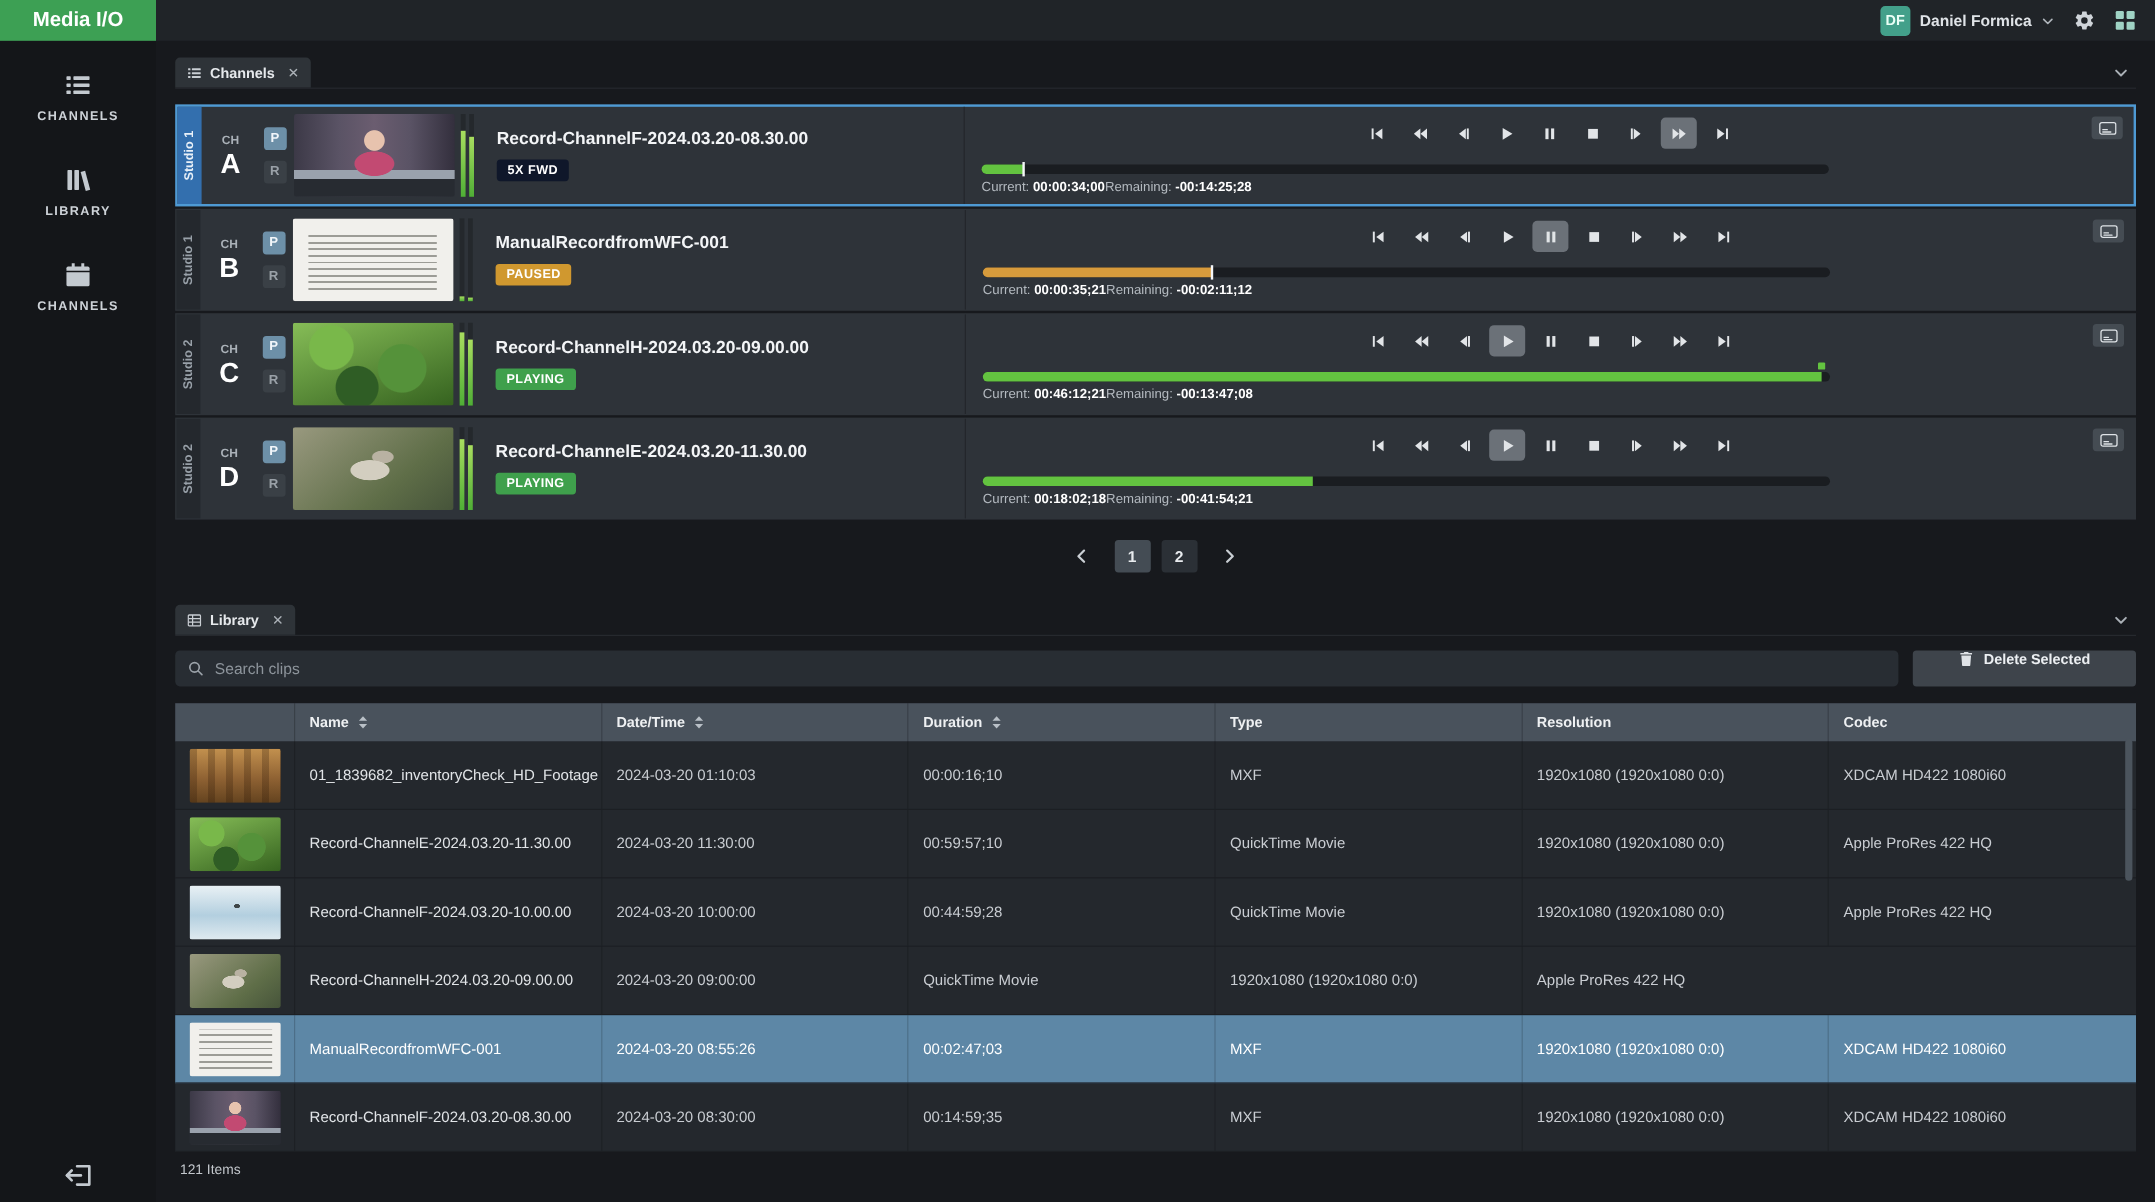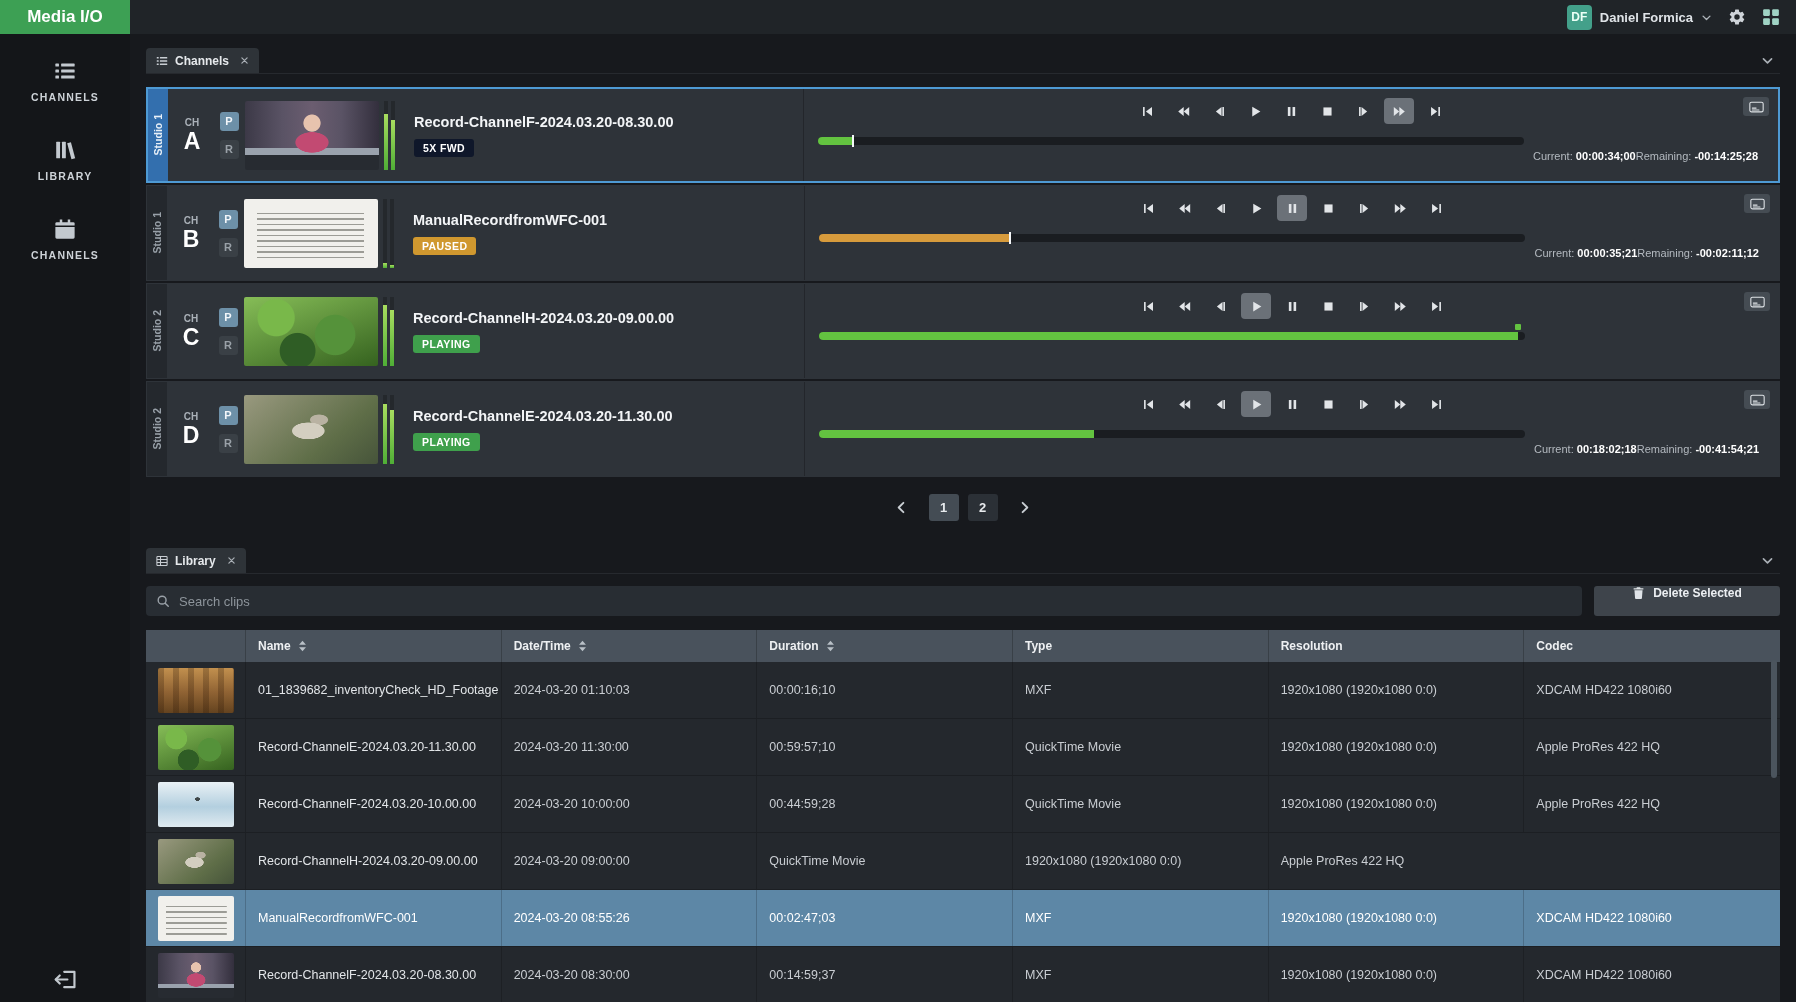--- a/index.html
+++ b/index.html
@@ -32,21 +32,21 @@
   
   .main{position:absolute;left:130px;top:34px;right:0;bottom:0;padding:13px 16px 0;overflow:hidden}
   .tabbar{position:relative;height:27px;border-bottom:1px solid #26292e;display:flex;align-items:flex-end}
   .tab{display:inline-flex;align-items:center;gap:7px;background:#2e3338;border-radius:4px 4px 0 0;padding:0 10px;height:25px;font-size:12px;font-weight:bold;color:#e6e9ec;cursor:pointer}
   .tab .ti{width:12px;height:12px;color:#c9ced3}
   .tab .tx{width:9px;height:9px;color:#aab0b6;margin-left:4px}
   .collapse{position:absolute;right:6px;bottom:6px;width:13px;height:13px;color:#aab0b6;cursor:pointer}
 
   
   .channel-list{margin-top:13px;display:flex;flex-direction:column;gap:2px}
-  .ch-row{height:96px;background:#2e3339;display:flex;align-items:stretch;position:relative;border:1px solid transparent}
+  .ch-row{height:85px;background:#2e3339;display:flex;align-items:stretch;position:relative;border:1px solid transparent}
   .ch-row.selected{border:2px solid #4e9ad4}
   .studio{width:20px;background:#24282d;display:flex;align-items:center;justify-content:center;flex:none}
   .ch-row.selected .studio{background:#336fae}
   .studio span{writing-mode:vertical-rl;transform:rotate(180deg);font-size:10.5px;color:#98a0a8;font-weight:bold}
   .ch-row.selected .studio span{color:#e8f0f8}
   .chbox{width:48px;display:flex;flex-direction:column;align-items:center;justify-content:center;gap:2px;flex:none}
   .chp{font-size:10px;color:#aab1b8;font-weight:bold}
   .chl{font-size:23px;color:#fff;font-weight:bold;line-height:1}
   .prcol{width:26px;display:flex;flex-direction:column;align-items:center;justify-content:center;gap:9px;flex:none}
   .pbtn,.rbtn{width:19px;height:19px;border:none;border-radius:3px;font-size:11px;font-weight:bold;cursor:pointer;line-height:1}
@@ -68,21 +68,21 @@
   .tbtn svg{width:13px;height:13px}
   .tbtn.active{background:#6b7178}
   .ccbtn{position:absolute;top:8px;right:9px;width:26px;height:19px;border:none;border-radius:3px;background:#454c53;color:#dfe3e7;cursor:pointer;display:flex;align-items:center;justify-content:center;padding:0}
   .ccbtn .icon{width:15px;height:12px}
   .track{margin-top:13px;height:8px;background:#1a1d21;border-radius:4px;width:calc(100% - 240px);position:relative;cursor:pointer}
   .fill{height:100%;border-radius:4px 0 0 4px;position:absolute;left:0;top:0}
   .fill.green{background:#63c340}
   .fill.orange{background:#d79b3c}
   .playhead{position:absolute;top:-2px;bottom:-2px;width:2px;background:#f4f6f8}
   .marker{position:absolute;top:-8px;width:6px;height:6px;background:#63c340;border-radius:1px}
-  .times{display:flex;justify-content:flex-end;margin-top:5px;padding-right:6px;font-size:11px}
+  .times{display:flex;justify-content:flex-start;margin-top:5px;padding-right:6px;font-size:11px}
   .times b{color:#fff}
   .times .tl{color:#b4bac0}
 
   
   .pagination{margin-top:17px;display:flex;align-items:center;justify-content:center;gap:16px}
   .pgnav{width:22px;height:22px;background:transparent;border:none;color:#c9ced3;cursor:pointer;padding:0;display:flex;align-items:center;justify-content:center}
   .pgnav svg{width:15px;height:15px}
   .pages{display:flex;gap:9px}
   .pgbtn{width:30px;height:27px;border:none;border-radius:3px;background:#2b3036;color:#e8ebee;font-weight:bold;font-size:13px;cursor:pointer}
   .pgbtn.active{background:#444c54}
@@ -529,20 +529,24 @@
                   <rect x="1" y="1.2" width="16" height="11.6" rx="2"></rect>
                   <path d="M4 8.3h4.5M4 10.6h8" stroke-linecap="round"></path>
                 </svg>
               </span>
       </button>
       <div class="track">
         <div class="fill green" style="width: 99%;"></div>
 
         <div class="marker" style="left: calc(99% - 3px);"></div>
       </div>
+      <div class="times">
+        <span class="cur"><span class="tl">Current:</span> <b>00:46:12;21</b></span>
+        <span class="rem"><span class="tl">Remaining:</span> <b>-00:13:47;08</b></span>
+      </div>
     </div>
   </div>
         <div class="ch-row">
     <div class="studio">
             <span>Studio 2</span>
           </div>
     <div class="chbox">
       <span class="chp">CH</span>
       <span class="chl">D</span>
     </div>
@@ -793,21 +797,21 @@
     <div class="td">MXF</div>
     <div class="td">1920x1080 (1920x1080 0:0)</div>
     <div class="td">XDCAM HD422 1080i60</div>
   </div>
           <div class="tr">
     <div class="td tdthumb">
               <div class="lthumb thumb-anchor"></div>
             </div>
     <div class="td name">Record-ChannelF-2024.03.20-08.30.00</div>
     <div class="td">2024-03-20 08:30:00</div>
-    <div class="td">00:14:59;37</div>
+    <div class="td">00:14:59;35</div>
     <div class="td">MXF</div>
     <div class="td">1920x1080 (1920x1080 0:0)</div>
     <div class="td">XDCAM HD422 1080i60</div>
   </div>
         </div>
       <div class="vscroll">
           <div class="vthumb"></div>
         </div>
     </div>
 

